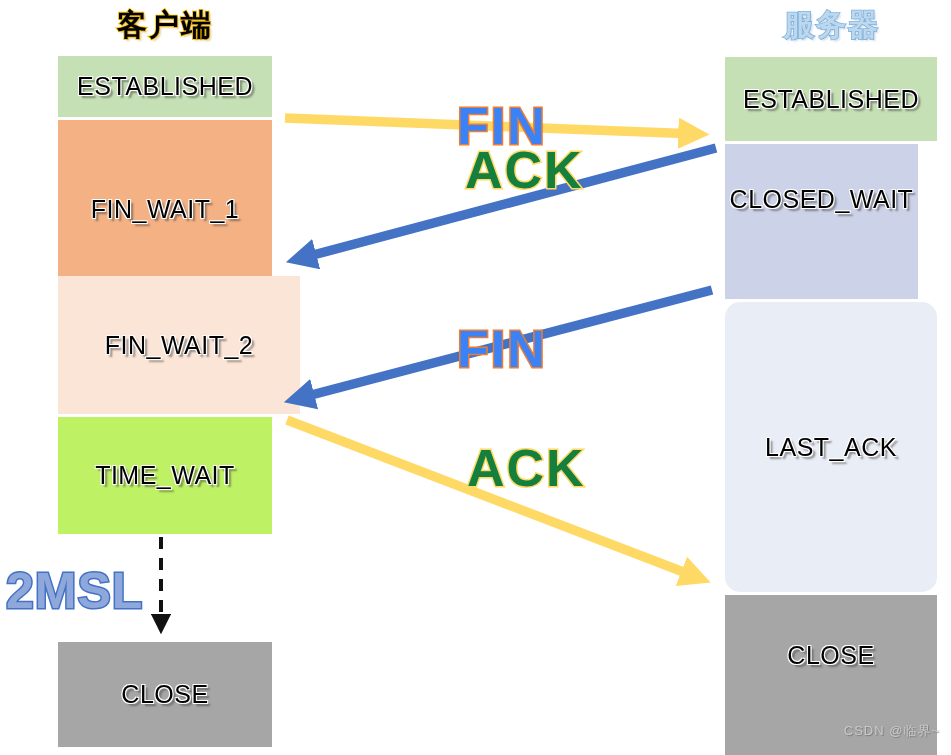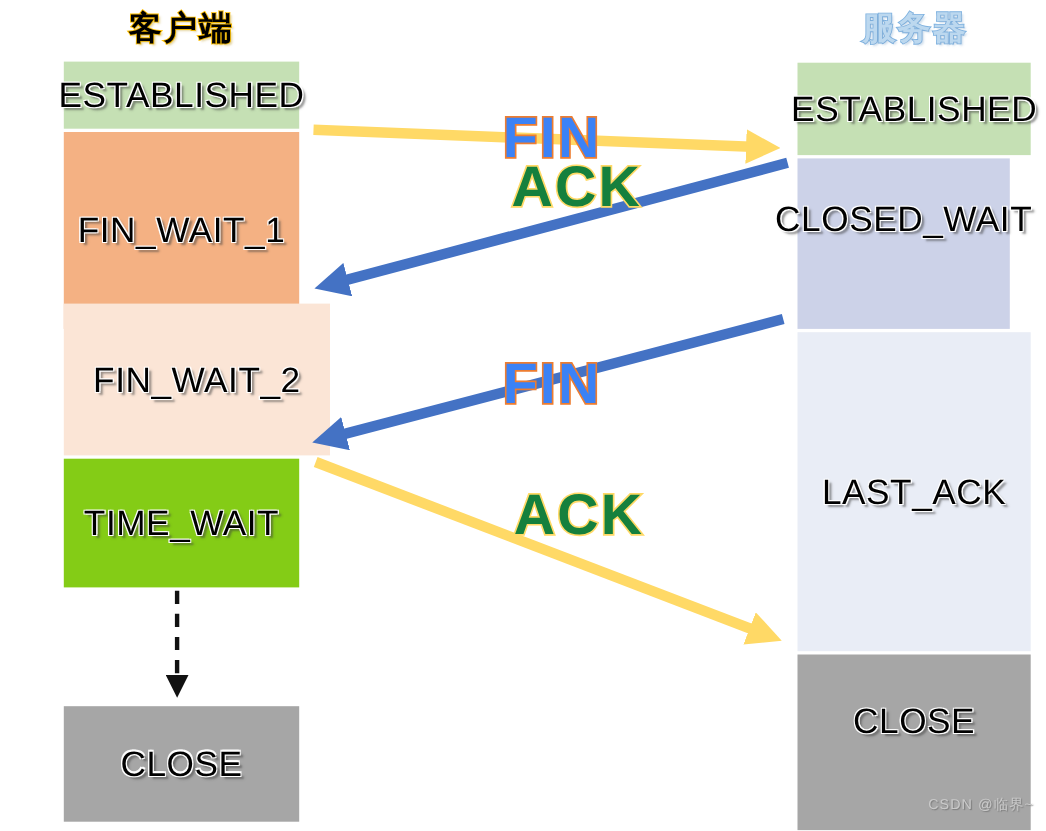--- a/index.html
+++ b/index.html
@@ -9,21 +9,21 @@
   
   .col-header{position:absolute;top:5px;width:214px;text-align:center;
               font-size:30px;font-weight:bold;letter-spacing:2px;paint-order:stroke;}
   .client-header{left:58px;color:#000000;-webkit-text-stroke:1.6px #ffc000;
                  text-shadow:2px 2px 2px rgba(180,140,0,.35);}
   .server-header{left:725px;color:#bcd8ef;-webkit-text-stroke:1.6px #7fb2e0;
                  text-shadow:2px 2px 2px rgba(120,160,200,.35);}
 
   
   .state{position:absolute;display:flex;align-items:center;justify-content:center;
-         font-size:32px;color:#000;letter-spacing:.5px;}
+         font-size:25px;color:#000;letter-spacing:.5px;}
   .state span{
     text-shadow:
       -1px -1px 0 rgba(255,255,255,.95), 1px -1px 0 rgba(255,255,255,.95),
       -1px  1px 0 rgba(255,255,255,.95), 1px  1px 0 rgba(255,255,255,.95),
       3px 3px 2px rgba(60,60,60,.55);}
   .cs0{left:58px;top:56px;width:214px;height:61px;}
   .cs1{left:58px;top:120px;width:214px;height:179px;}
   .cs2{left:58px;top:276px;width:242px;height:138px;}
   .cs3{left:58px;top:417px;width:214px;height:117px;}
   .cs4{left:58px;top:642px;width:214px;height:105px;}
@@ -64,34 +64,34 @@
 
   <div class="state cs0" style="background-color: rgb(197, 224, 180);">
       <span>ESTABLISHED</span>
     </div>
   <div class="state cs1" style="background-color: rgb(244, 177, 131);">
       <span>FIN_WAIT_1</span>
     </div>
   <div class="state cs2" style="background-color: rgb(251, 229, 214);">
       <span>FIN_WAIT_2</span>
     </div>
-  <div class="state cs3" style="background-color: #84cc16;">
+  <div class="state cs3" style="background-color: #bef264;">
       <span>TIME_WAIT</span>
     </div>
   <div class="state cs4" style="background-color: rgb(166, 166, 166);">
       <span>CLOSE</span>
     </div>
 
   <div class="state ss0" style="background-color: rgb(197, 224, 180);">
       <span>ESTABLISHED</span>
     </div>
   <div class="state ss1" style="background-color: rgb(204, 210, 232);">
       <span>CLOSED_WAIT</span>
     </div>
-  <div class="state ss2" style="background-color: rgb(233, 237, 246);">
+  <div class="state ss2" style="background-color: rgb(233, 237, 246); border-radius: 15px;">
       <span>LAST_ACK</span>
     </div>
   <div class="state ss3" style="background-color: rgb(166, 166, 166);">
       <span>CLOSE</span>
     </div>
 
   <svg class="arrows" width="951" height="755" viewBox="0 0 951 755">
     <defs>
       <marker id="mY" viewBox="0 0 10 10" refX="6" refY="5" markerWidth="3.3" markerHeight="3.3" orient="auto">
         <path d="M0,0 L10,5 L0,10 z" fill="#ffd966"></path>
@@ -108,15 +108,16 @@
     <line x1="712" y1="290" x2="296" y2="399" stroke="#4472c4" stroke-width="9.5" marker-end="url(#mB)"></line>
     <line x1="287" y1="420" x2="699" y2="578" stroke="#ffd966" stroke-width="9.5" marker-end="url(#mY)"></line>
     <line x1="161" y1="537" x2="161" y2="626" stroke="#111111" stroke-width="4" stroke-dasharray="12 9" marker-end="url(#mK)"></line>
   </svg>
 
   <div id="msg0" class="lbl fin">FIN</div>
   <div id="msg1" class="lbl ack">ACK</div>
   <div id="msg2" class="lbl fin">FIN</div>
   <div id="msg3" class="lbl ack">ACK</div>
 
+  <div class="timer-label">2MSL</div>
 
   <div class="watermark">CSDN @临界~</div>
 </div>
 
 </body></html>

